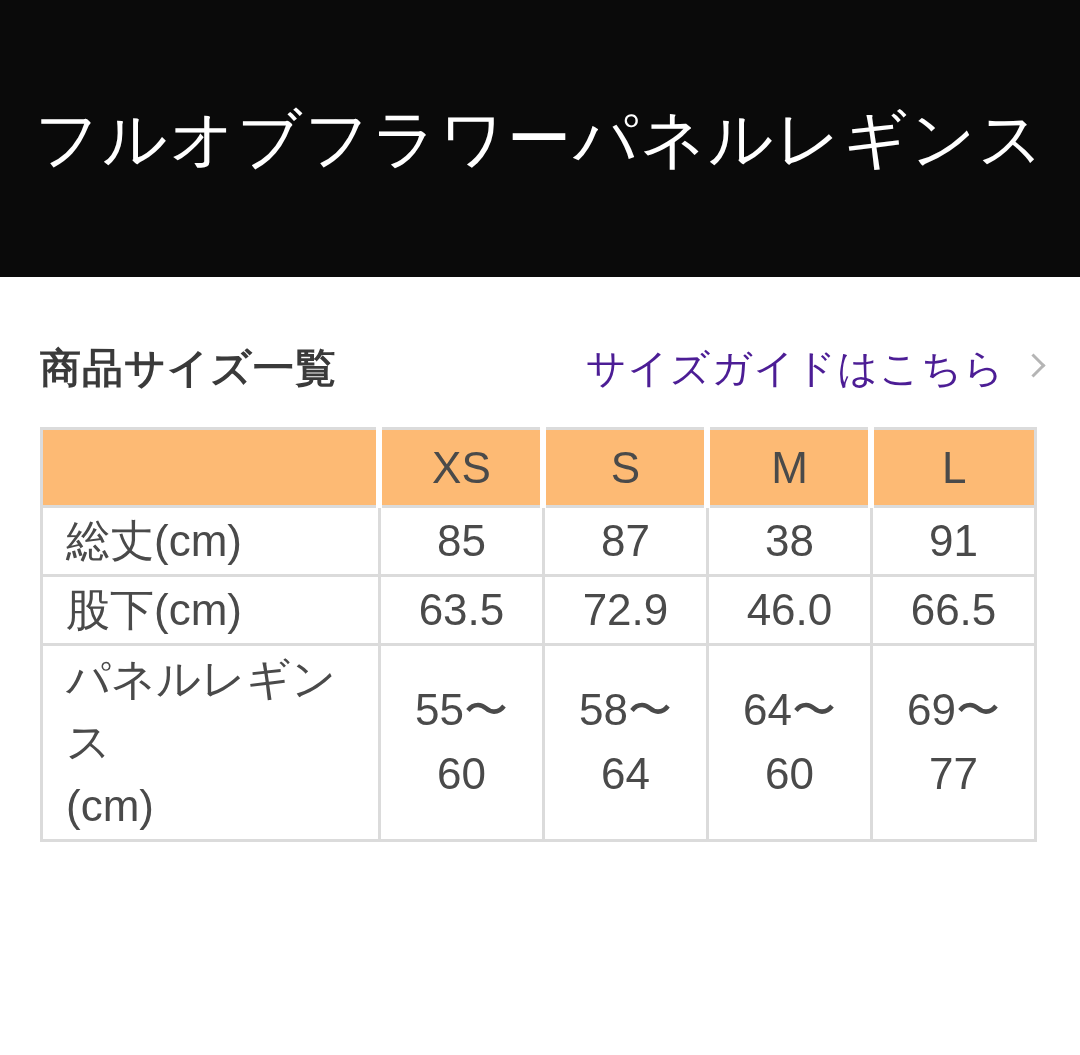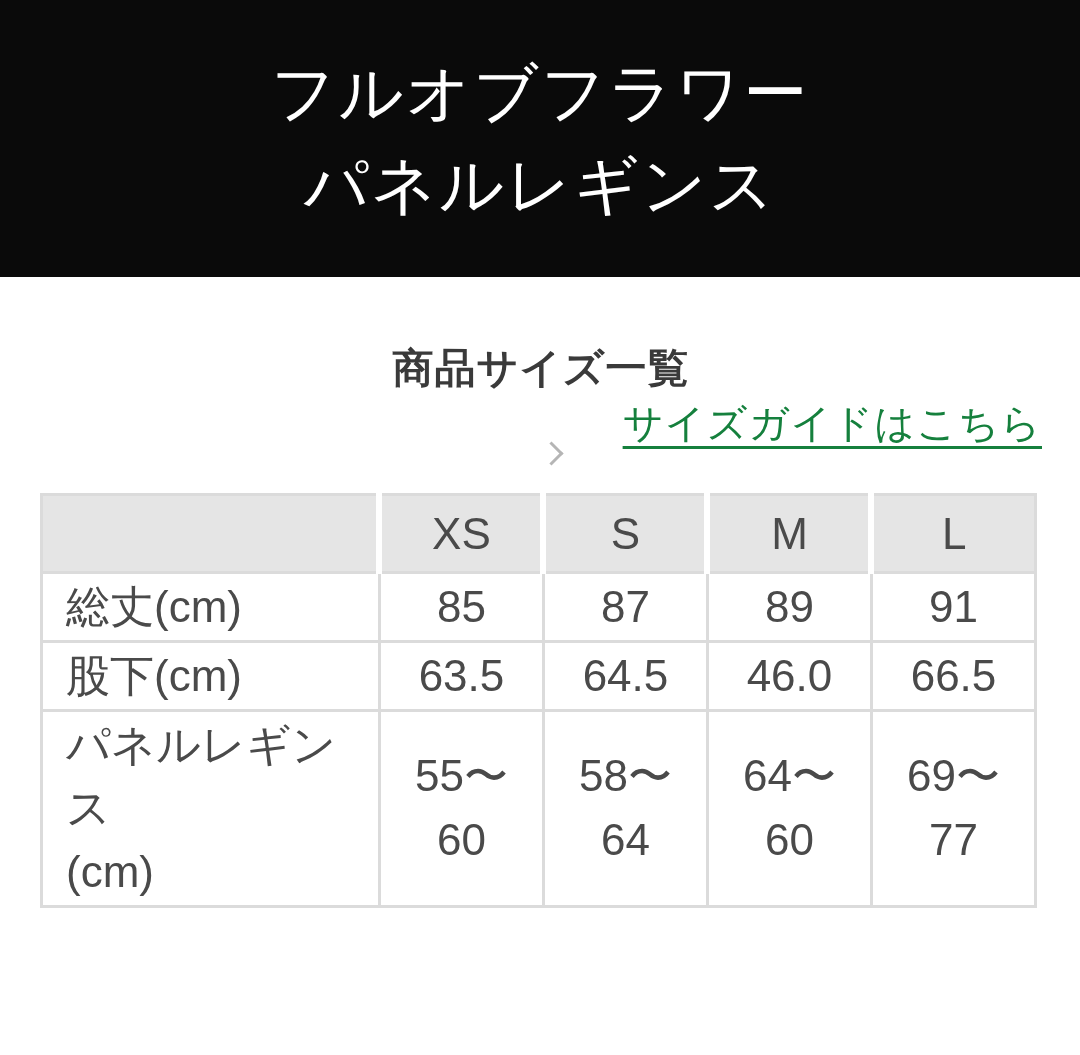--- a/index.html
+++ b/index.html
@@ -8,52 +8,50 @@
     width: 1080px; height: 1055px;
     background: #ffffff;
     font-family: "Liberation Sans", "DejaVu Sans", sans-serif;
     overflow: hidden;
   }
 
   
   .hero {
     width: 1080px; height: 277px;
     background: #0a0a0a;
-    display: flex; flex-direction: column;
+    display: flex; flex-direction: row;
     justify-content: center; align-items: center;
   }
   .hero .line {
     color: #ffffff;
     font-size: 64px;
     line-height: 92px;
     letter-spacing: 2px;
     text-align: center;
     display: block;
   }
 
   
   .section-head {
     margin: 64px 38px 14px 40px;
     display: flex;
     align-items: center;
-    flex-direction: column;
   }
   .section-title {
     margin: 0;
     font-size: 41px;
     font-weight: bold;
     color: #3a3a3a;
     letter-spacing: 1px;
   }
   .guide-link {
     margin-left: auto;
     font-size: 40px;
-    color: #15803d;
+    color: #4c1d95;
     letter-spacing: 1px;
-    text-decoration: underline;
     text-decoration-thickness: 3px;
     text-underline-offset: 9px;
     cursor: pointer;
   }
   .chev {
     width: 17px; height: 17px;
     border-top: 3px solid #b5b5b5;
     border-right: 3px solid #b5b5b5;
     transform: rotate(45deg);
     margin-left: 20px;
@@ -70,21 +68,21 @@
     margin: 31px 0 0 40px;
   }
   .size-table th, .size-table td {
     border: 3px solid #dbdbdb;
     font-size: 44px;
     color: #4a4a4a;
     font-weight: normal;
     vertical-align: middle;
   }
   .size-table thead th {
-    background: #e5e5e5;
+    background: #fdba74;
     height: 78px;
     text-align: center;
     border-left: 6px solid #ffffff;
     border-right: 6px solid #ffffff;
     border-top: 3px solid #dbdbdb;
     border-bottom: 3px solid #dbdbdb;
   }
   .size-table thead th:first-child { border-left: 3px solid #dbdbdb; }
   .size-table thead th:last-child  { border-right: 3px solid #dbdbdb; }
   .size-table tbody td {
@@ -129,27 +127,27 @@
       <th>S</th>
       <th>M</th>
       <th>L</th>
     </tr>
   </thead>
   <tbody>
     <tr>
       <td class="rowlabel">総丈(cm)</td>
       <td>85</td>
       <td>87</td>
-      <td>89</td>
+      <td>38</td>
       <td>91</td>
     </tr>
     <tr>
       <td class="rowlabel">股下(cm)</td>
       <td>63.5</td>
-      <td>64.5</td>
+      <td>72.9</td>
       <td>46.0</td>
       <td>66.5</td>
     </tr>
     <tr class="tall">
       <td class="rowlabel">パネルレギンス
 (cm)</td>
       <td>55〜
 60</td>
       <td>58〜
 64</td>

